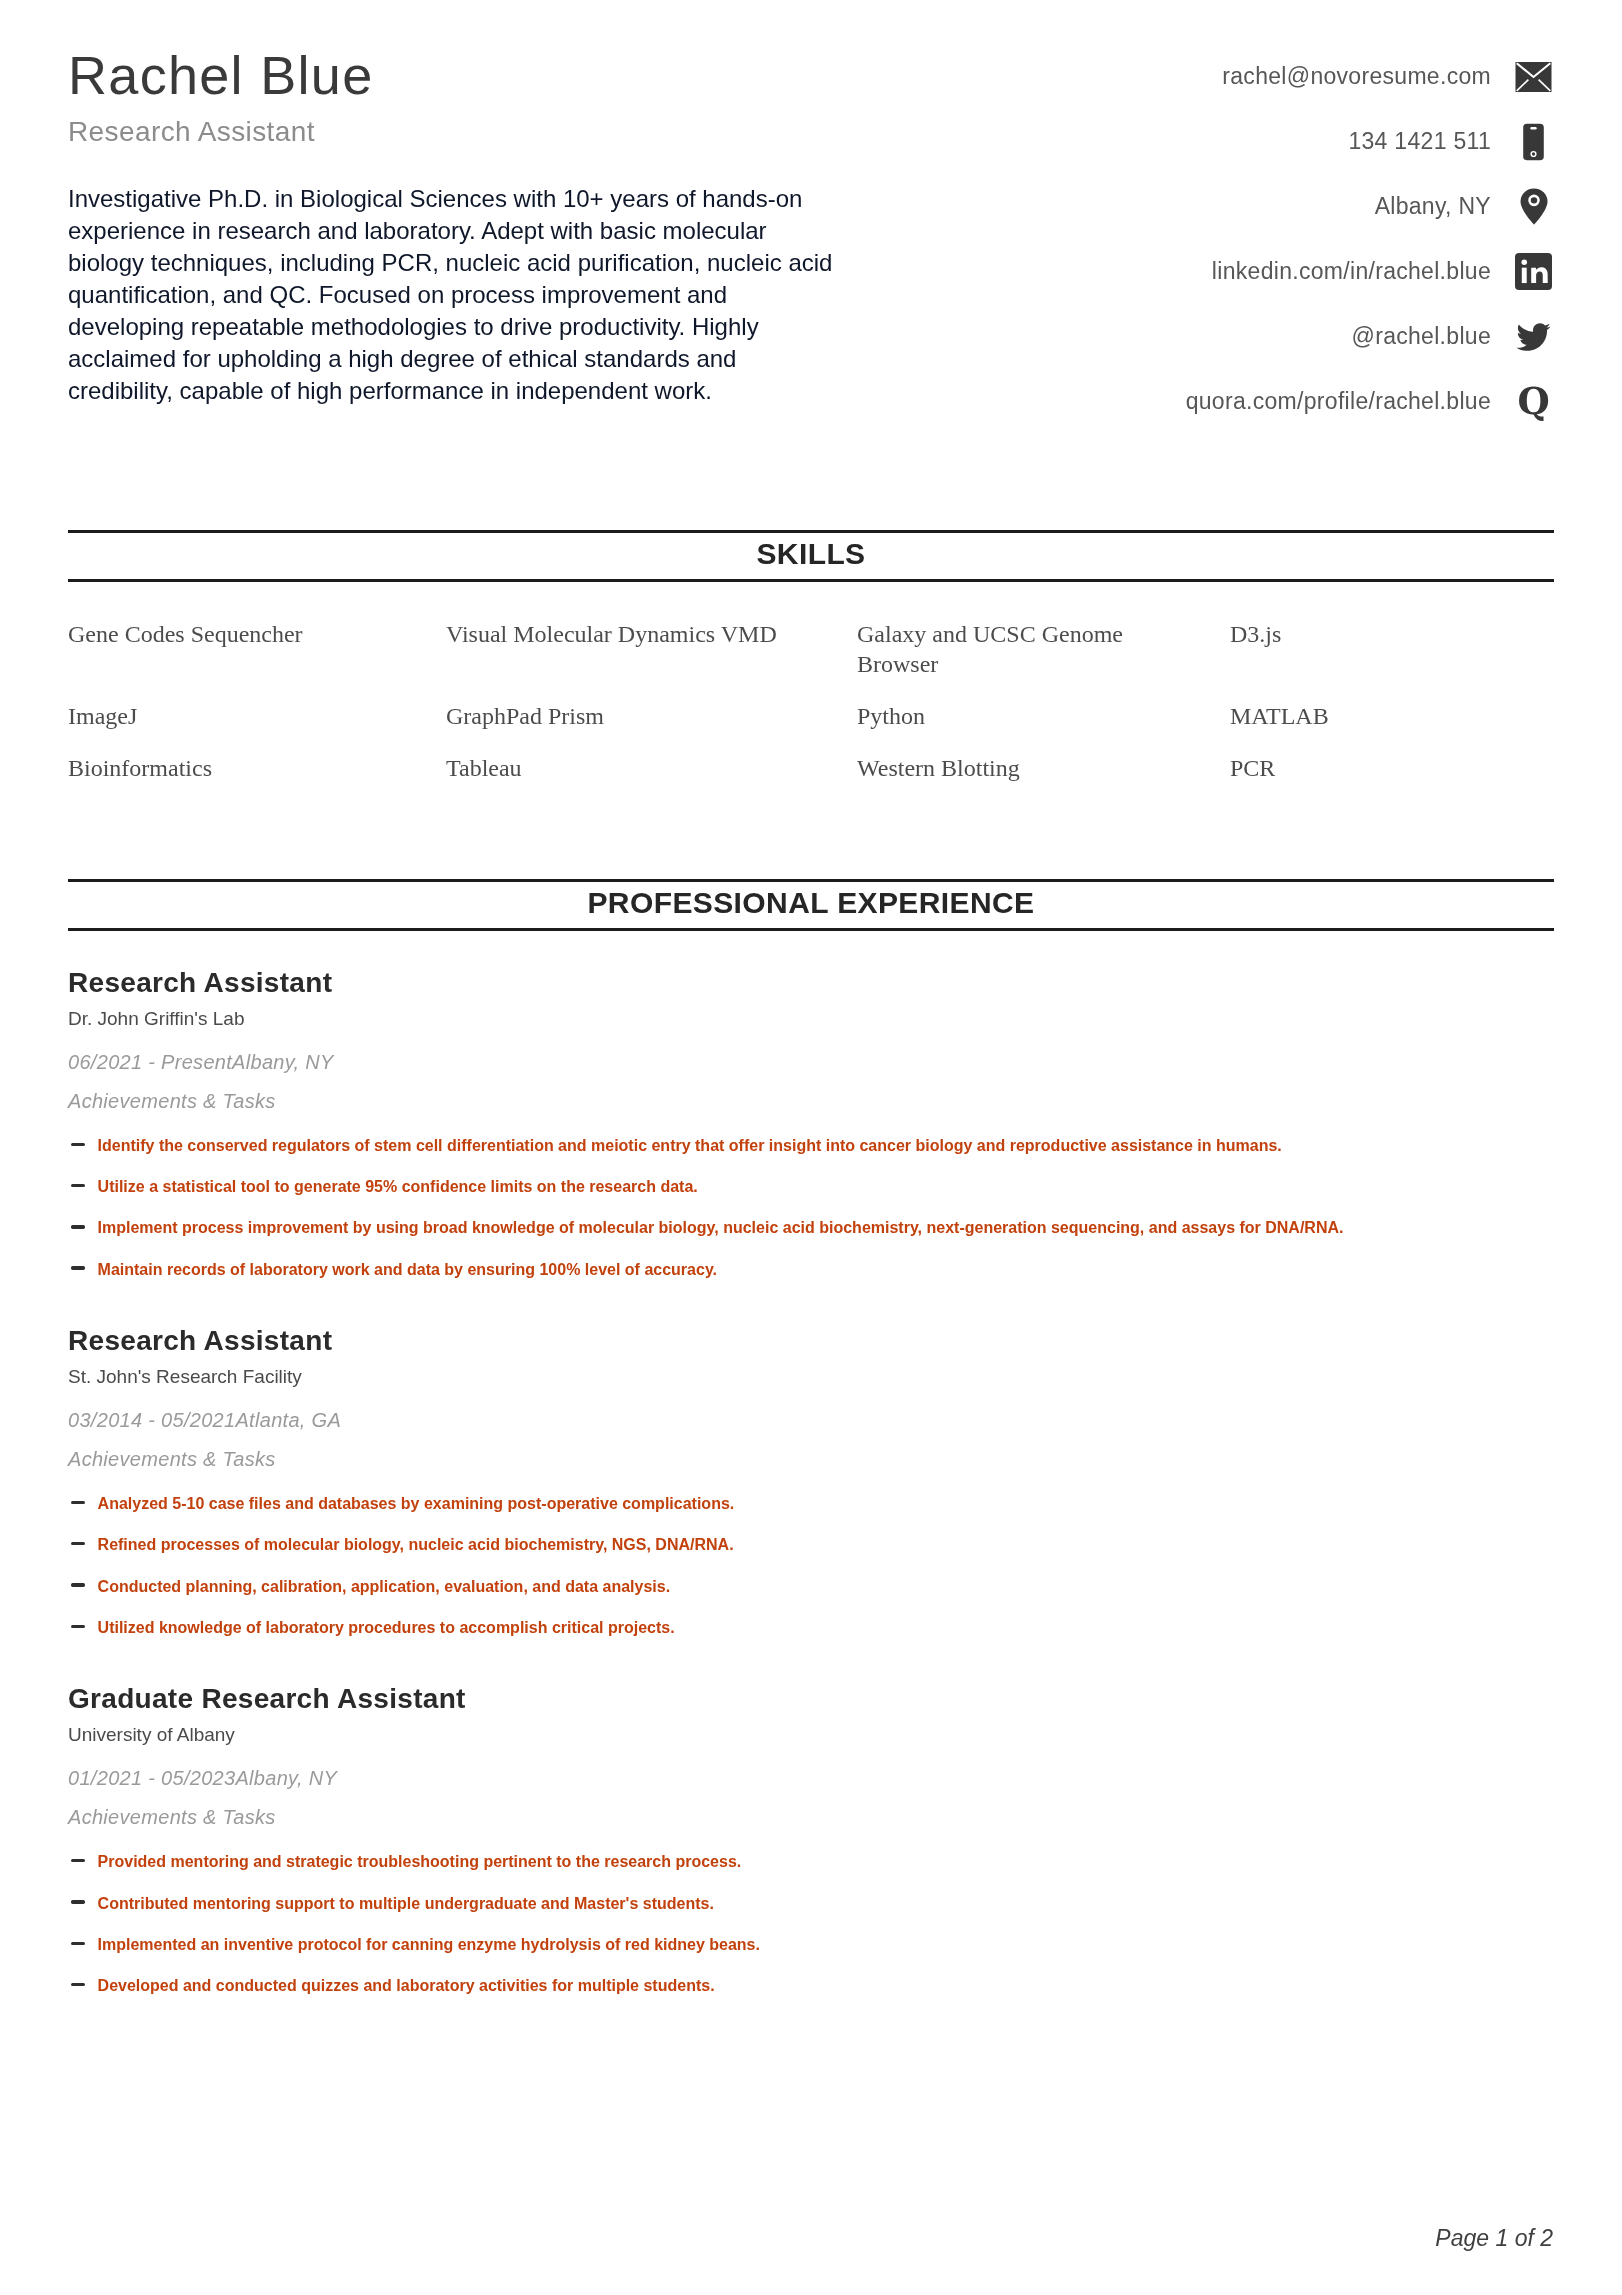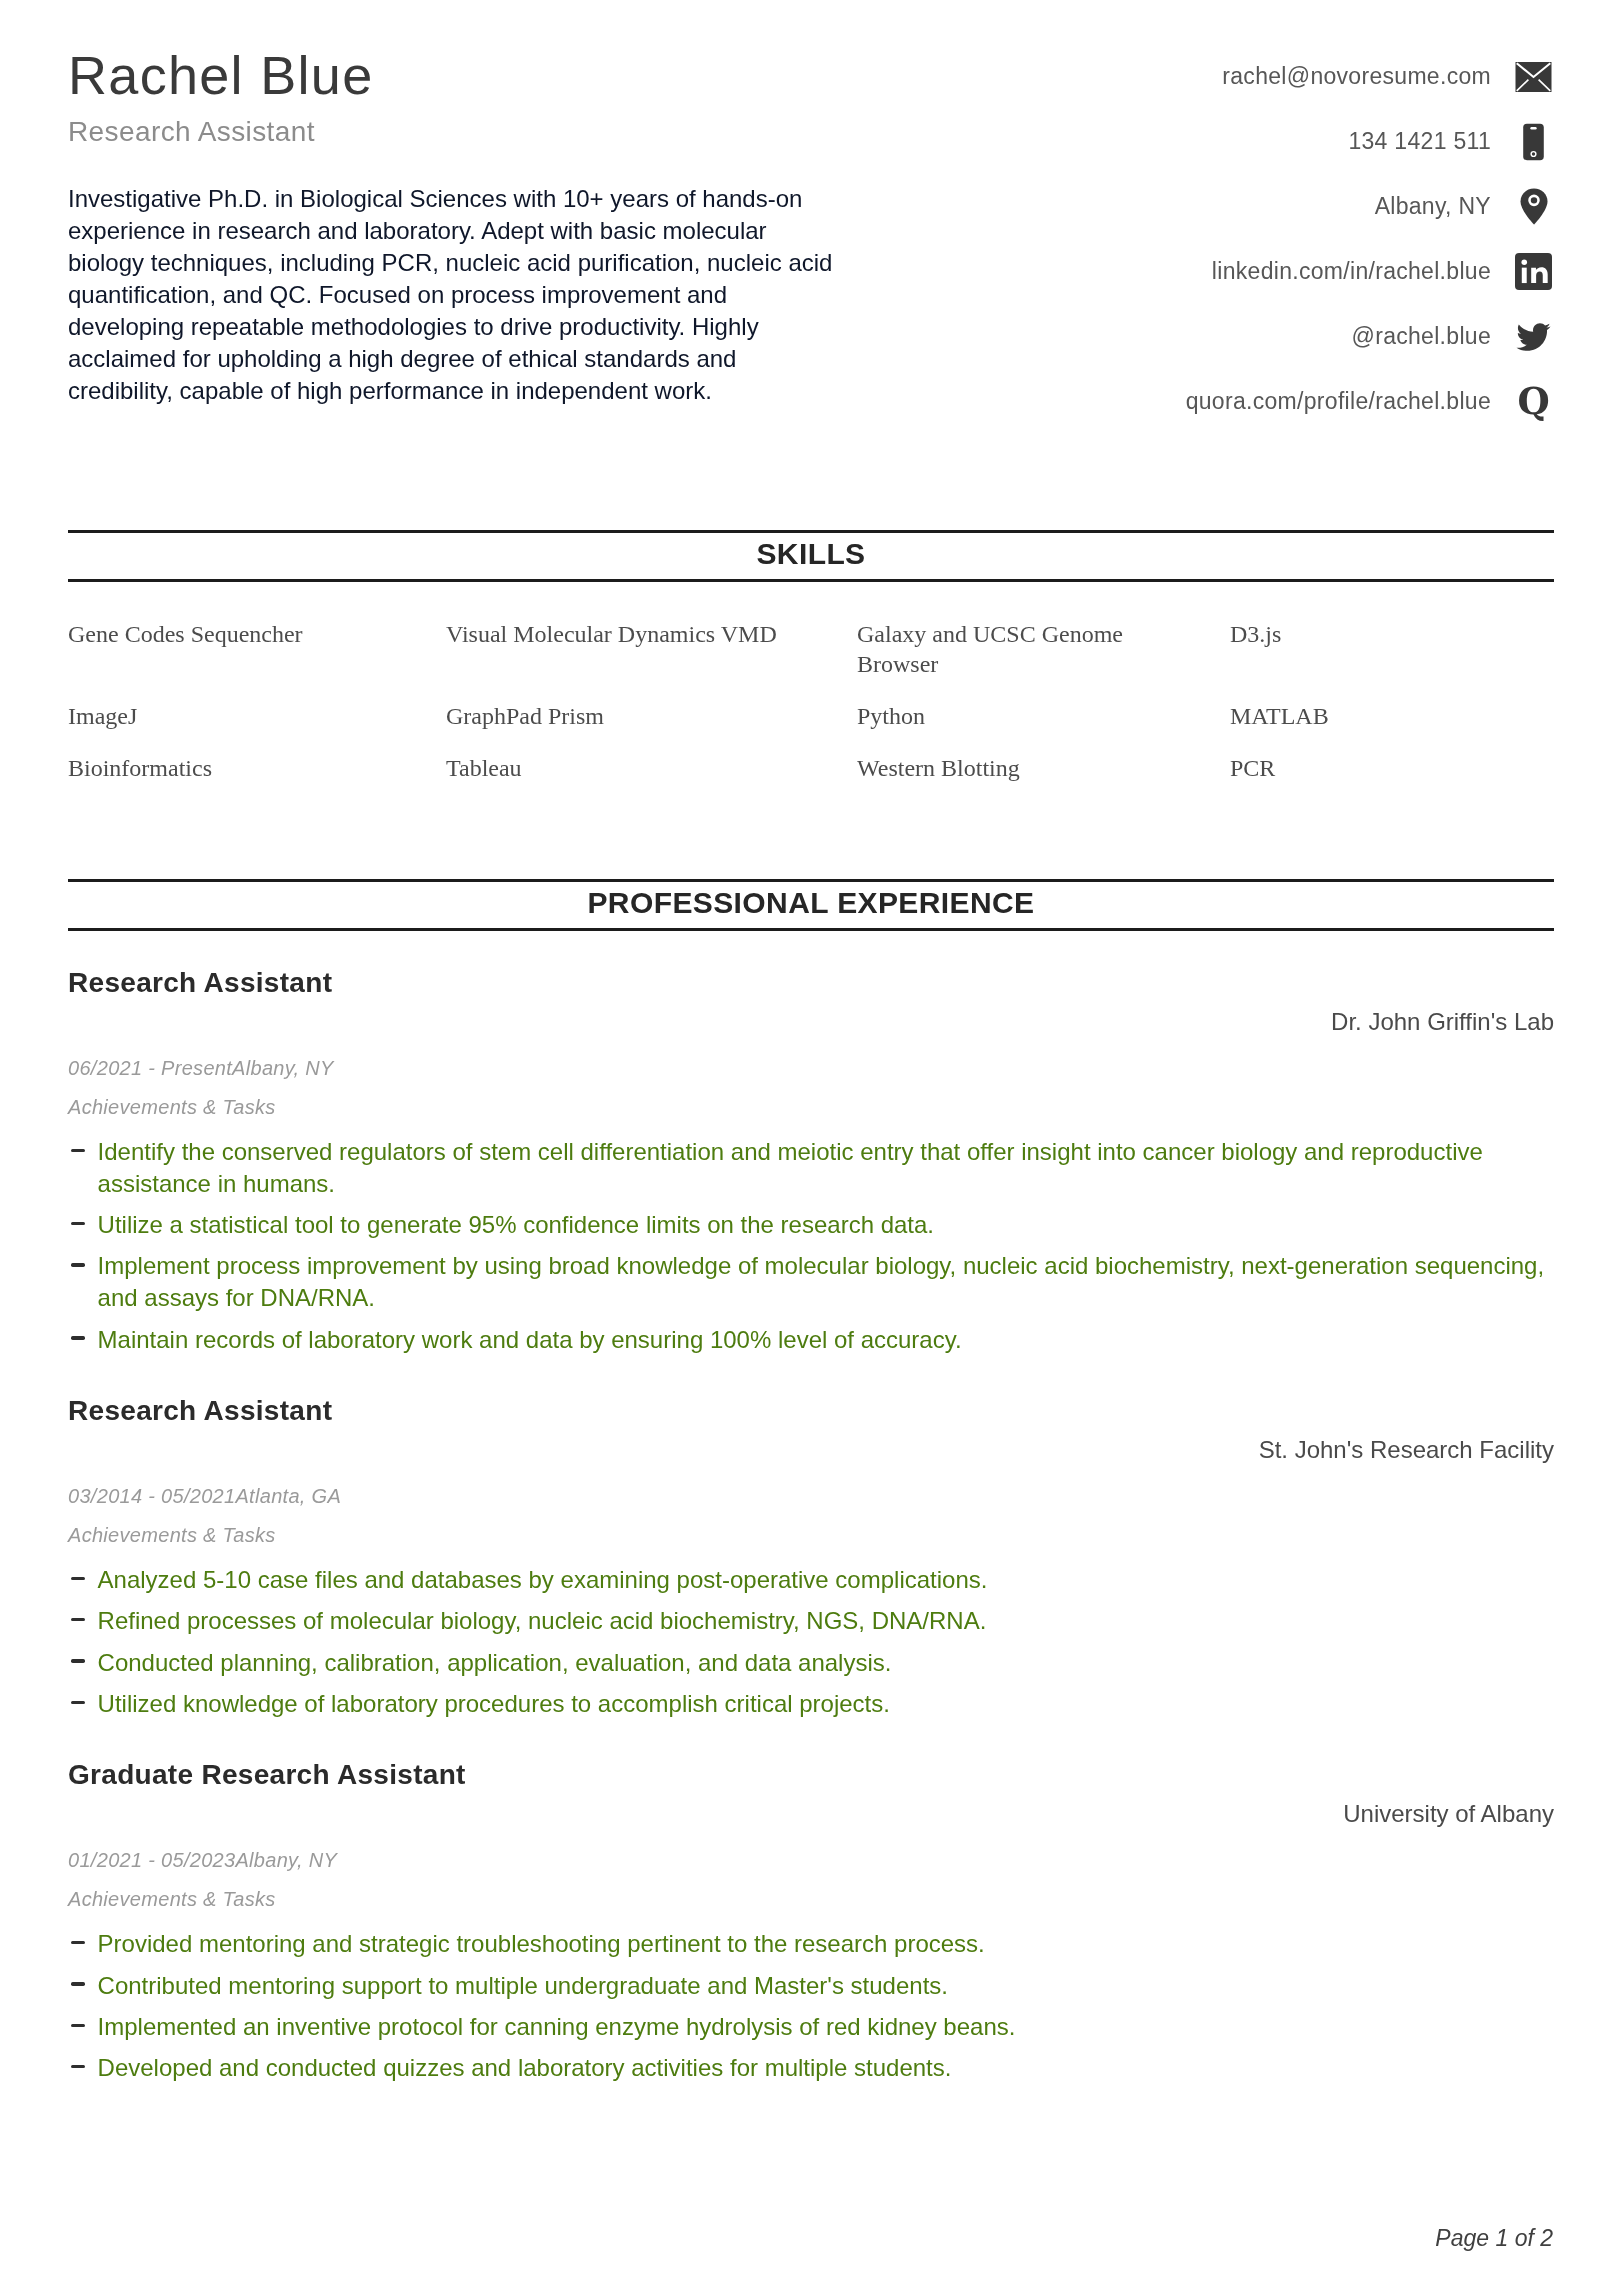--- a/index.html
+++ b/index.html
@@ -53,31 +53,31 @@
   }
   .skill-item {
     font-size:24px; line-height:30px; font-weight:300; color:#4c4c4c;
     padding-bottom:22px; padding-right:34px;
   }
 
   
   .job { margin:36px 68px 0 68px; }
   .job + .job { margin-top:39px; }
   .job-title { margin:0; font-size:28px; font-weight:bold; color:#2b2b2b; letter-spacing:0.3px; }
-  .company { margin-top:9.3px; font-size:24px; font-weight:300; color:#4a4a4a;text-align:right; }
+  .company { margin-top:9.3px; font-size:19px; font-weight:300; color:#4a4a4a; }
   .meta-row { display:flex; justify-content:flex-start; margin-top:21px; }
   .dates, .location, .ach-label {
     font-size:20px; font-style:italic; font-weight:300; color:#9a9a9a; letter-spacing:0.3px;
   }
   .ach-label { display:block; margin-top:16px; }
   .bullets { list-style:none; margin:17px 0 0 0; padding:0; }
   .bullets li {
     display:flex; align-items:flex-start;
     margin-bottom:9.3px;
-    font-size:24px; line-height:32px; font-weight:400; color:#4d7c0f;
+    font-size:16px; line-height:32px; font-weight:700; color:#c2410c;
   }
   .dash {
     flex:0 0 auto; width:14.4px; height:3.4px; background:#2e2e2e; border-radius:1.7px;
     margin:12.7px 12.7px 0 2.5px;
   }
 
   
   .footer {
     position:absolute; top:2225px; right:69px;
     font-size:23px; font-style:italic; font-weight:300; color:#404040;

